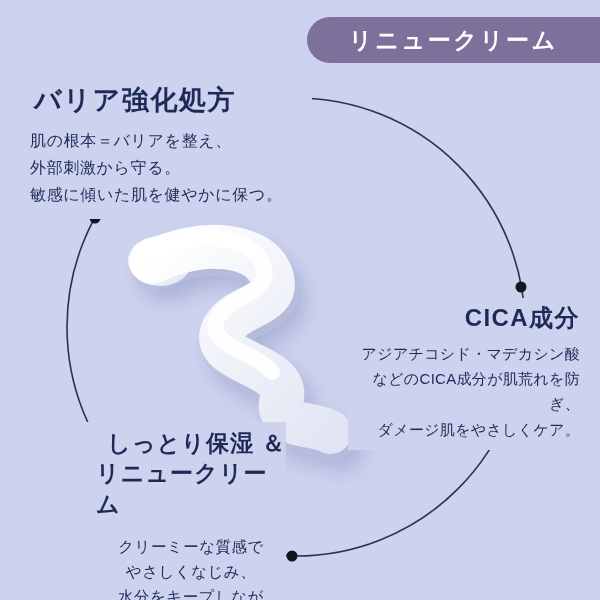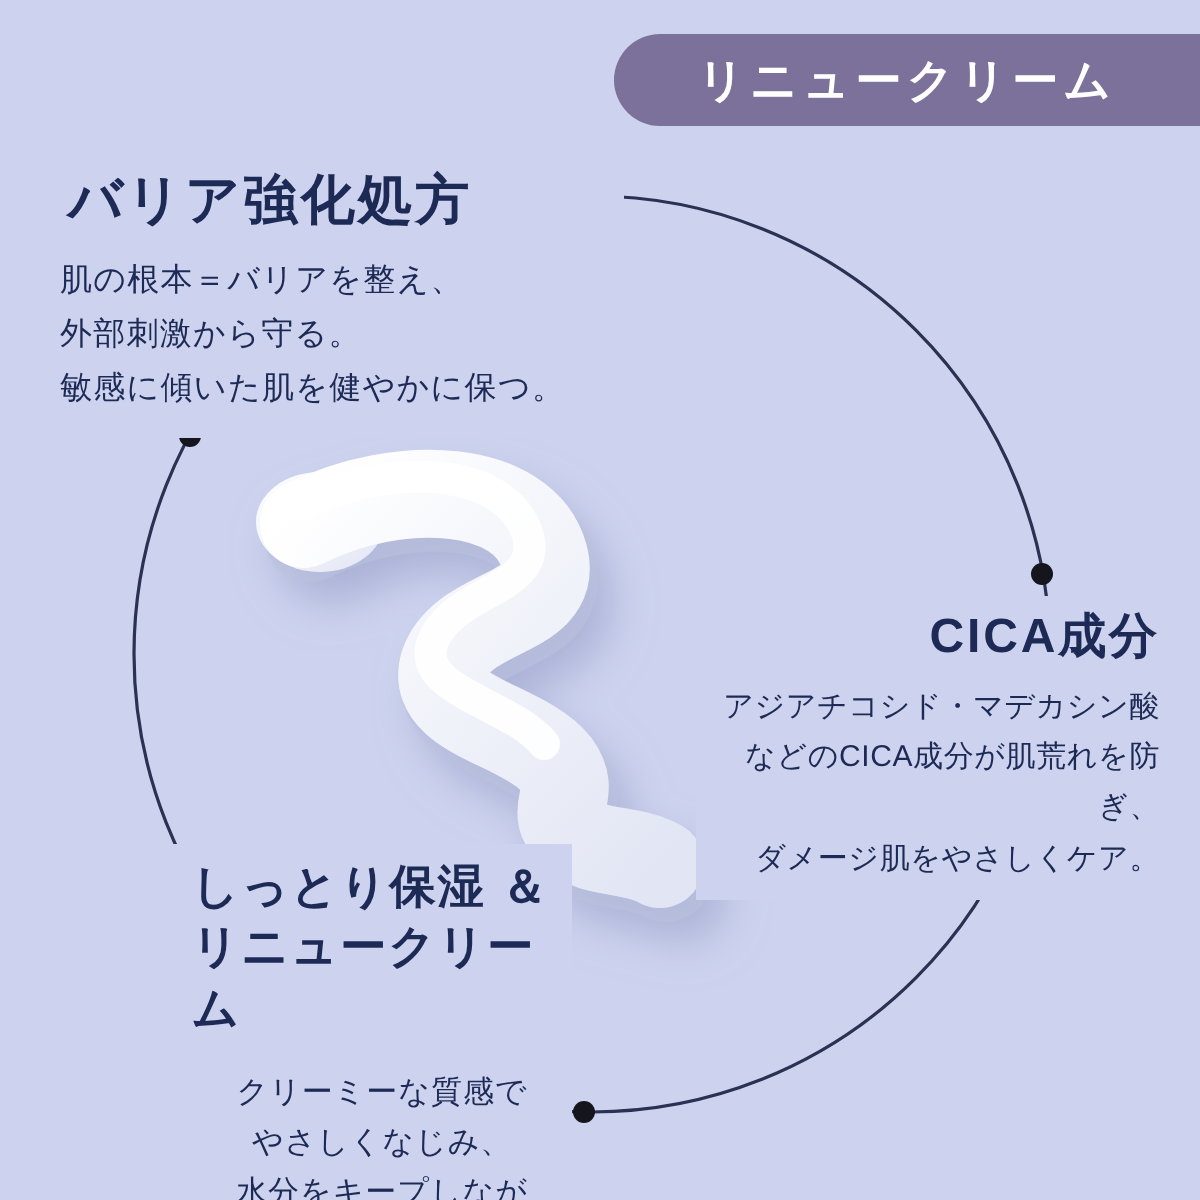--- a/index.html
+++ b/index.html
@@ -101,21 +101,21 @@
     <h2>CICA成分</h2>
     <p>
       <span>アジアチコシド・マデカシン酸</span>
       <span>などのCICA成分が肌荒れを防ぎ、</span>
       <span>ダメージ肌をやさしくケア。</span>
     </p>
   </div>
 
   <div class="block block-moist">
     <h2>
-      <span style="display:block;">しっとり保湿 ＆</span>
+      <span style="display:block;text-align:right;">しっとり保湿 ＆</span>
       <span style="display:block;">リニュークリーム</span>
     </h2>
     <p>
       <span>クリーミーな質感で</span>
       <span>やさしくなじみ、</span>
       <span>水分をキープしながら、</span>
     </p>
   </div>
 
 </div>

